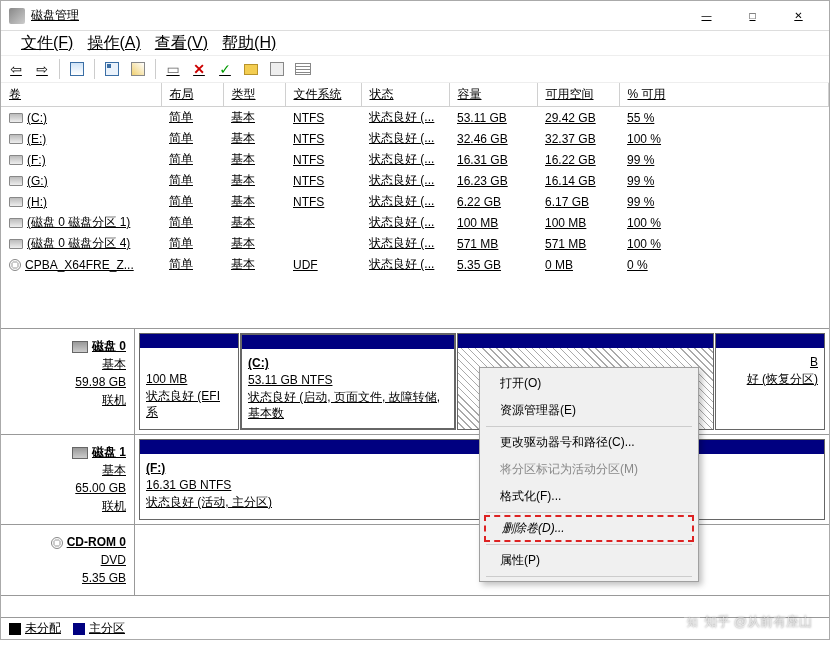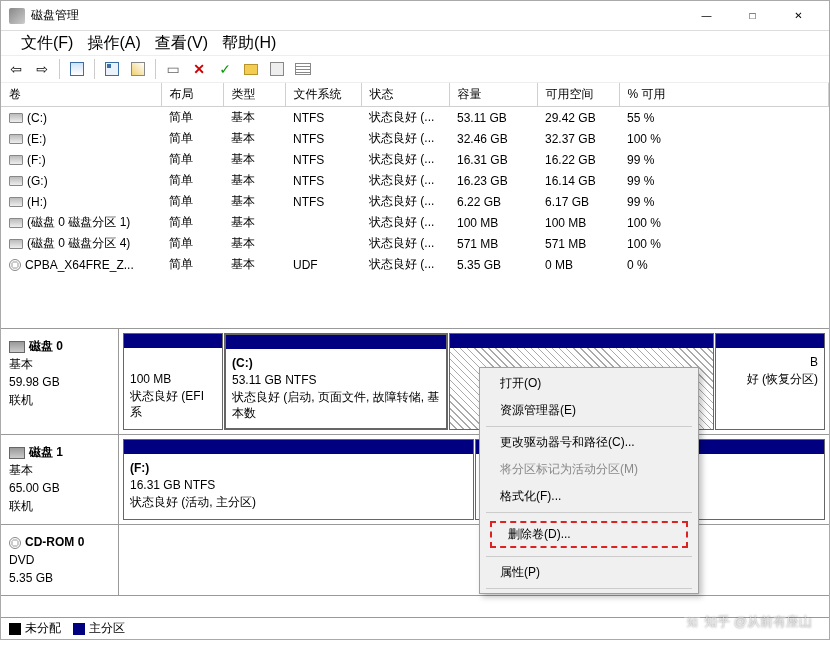--- a/index.html
+++ b/index.html
@@ -1,50 +1,50 @@
 <!DOCTYPE html>
 <html><head>
 <meta charset="utf-8">
 <style>
 * { box-sizing: border-box; margin: 0; padding: 0; font-family: "Microsoft YaHei", "Segoe UI", sans-serif; }
 body { width: 830px; height: 659px; background: #fff; font-size: 12px; overflow: hidden; position: relative; }
-.window { width: 830px; height: 640px; border: 1px solid #aaa; background: #fff; display: flex; flex-direction: column; }
+.window { width: 830px; height: 640px; border: 1px solid #aaa; background: #fff; display: flex; flex-direction: column; text-decoration: underline; }
 .titlebar { height: 30px; display: flex; align-items: center; padding: 0 8px; border-bottom: 1px solid #ddd; }
 .titlebar .ticon { width: 16px; height: 16px; margin-right: 6px; background: linear-gradient(135deg,#888,#ccc); border-radius: 2px; }
 .titlebar .title { flex: 1; font-size: 12px; }
 .winbtns { display: flex; gap: 1px; }
 .winbtn { width: 45px; height: 28px; display: flex; align-items: center; justify-content: center; font-size: 10px; font-family: Arial; }
 .menubar { height: 24px; display: flex; align-items: center; padding: 0 20px; gap: 14px; font-size: 16px; }
 .menubar span { cursor: default; }
 .toolbar { height: 28px; display: flex; align-items: center; padding: 2px 4px; gap: 4px; border-top: 1px solid #eee; border-bottom: 1px solid #eee; }
 .tbtn { width: 22px; height: 22px; display: flex; align-items: center; justify-content: center; border: 1px solid transparent; font-size: 14px; }
 .tsep { width: 1px; height: 20px; background: #ccc; margin: 0 2px; }
 .upper { flex: 0 0 246px; overflow: auto; border-bottom: 1px solid #999; }
 .upper table { width: 100%; border-collapse: collapse; }
 .upper th { text-align: left; font-weight: normal; padding: 3px 8px; background: #fff; border-bottom: 1px solid #d0d0d0; border-right: 1px solid #d0d0d0; position: sticky; top: 0; font-size: 12px; }
 .upper td { padding: 2px 8px; white-space: nowrap; font-size: 12px; }
 .volicon { display: inline-block; width: 14px; height: 10px; background: linear-gradient(#bbb,#eee); border: 1px solid #888; border-radius: 1px; margin-right: 4px; vertical-align: middle; }
 .dvdicon { display: inline-block; width: 12px; height: 12px; border: 1px solid #888; border-radius: 50%; margin-right: 4px; vertical-align: middle; background: radial-gradient(circle,#fff 30%,#ccc 31%,#ccc 60%,#fff 61%); }
 .lower { flex: 1; overflow: auto; background: #fff; padding: 0; }
 .diskrow { display: flex; border-bottom: 1px solid #999; min-height: 90px; }
-.diskinfo { width: 118px; padding: 8px; border-right: 1px solid #999; font-size: 12px; line-height: 1.5; }
+.diskinfo { width: 134px; padding: 8px; border-right: 1px solid #999; font-size: 12px; line-height: 1.5; text-align: right; }
 .diskinfo .diskicon { display: inline-block; width: 16px; height: 12px; background: linear-gradient(#999,#ccc); border: 1px solid #666; margin-right: 4px; vertical-align: middle; }
 .partitions { flex: 1; display: flex; padding: 4px; gap: 1px; }
 .part { border: 1px solid #666; display: flex; flex-direction: column; position: relative; overflow: hidden; }
 .partheader { height: 14px; background: #000080; }
 .partbody { flex: 1; padding: 6px; font-size: 12px; line-height: 1.4; }
 .partbody b { font-weight: bold; }
 .diag { background: repeating-linear-gradient(45deg,#fff,#fff 4px,#aaa 4px,#aaa 5px); }
 .legend { height: 22px; border-top: 1px solid #999; display: flex; align-items: center; padding: 0 8px; gap: 12px; font-size: 12px; }
 .legend .sw { width: 12px; height: 12px; display: inline-block; margin-right: 4px; vertical-align: middle; }
 .context { position: absolute; background: #f0f0f0; border: 1px solid #a0a0a0; box-shadow: 3px 3px 6px rgba(0,0,0,.25); padding: 2px; z-index: 100; width: 220px; }
 .ctxitem { padding: 5px 18px; font-size: 12px; cursor: default; position: relative; }
 .ctxitem.disabled { color: #888; }
 .ctxsep { height: 1px; background: #ccc; margin: 2px 4px; }
-.ctxitem.hl { border: 2px dashed #d22; margin: 8px; padding: 3px 16px; }
+.ctxitem.hl { border: 2px dashed #d22; margin: 2px; padding: 3px 16px; font-style: italic; }
 .watermark { position: absolute; right: 18px; bottom: 28px; color: rgba(255,255,255,.6); font-size: 13px; text-shadow: 0 0 2px rgba(0,0,0,.5); z-index: 50; display:flex; align-items:center; gap:4px;}
 .watermark::before { content:"知"; display:inline-flex; width:16px; height:16px; background:rgba(255,255,255,.3); border-radius:3px; align-items:center; justify-content:center; font-size:11px; font-style:normal;}
 </style>
 </head>
 <body>
 
 <div class="window">
   <div class="titlebar">
     <span class="ticon"></span>
     <span class="title">磁盘管理</span>

